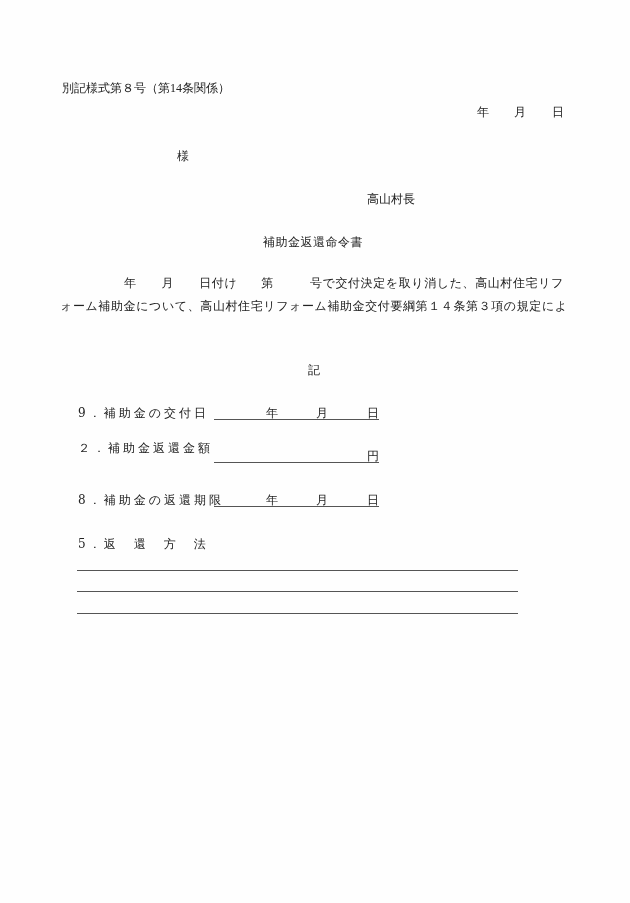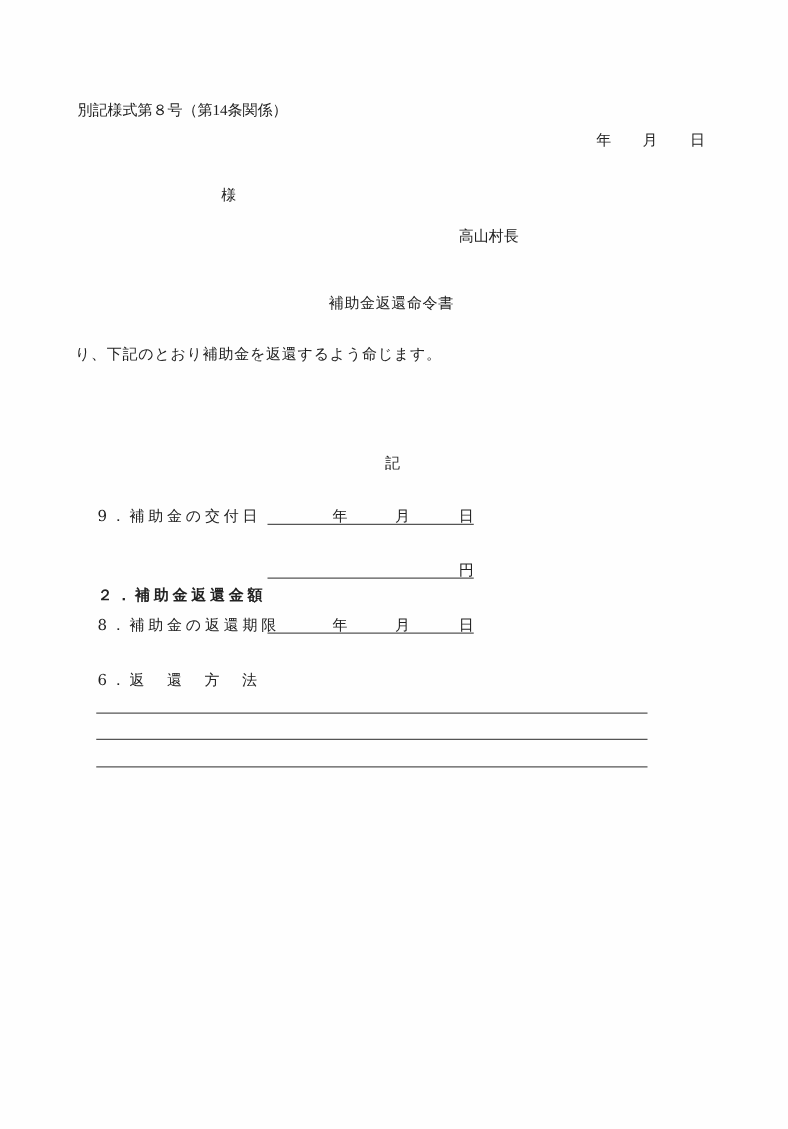--- a/index.html
+++ b/index.html
@@ -21,50 +21,53 @@
 <div class="abs" style="left:62px; top:80px;font-family:Liberation Serif, serif;">別記様式第８号（第14条関係）</div>
 
 <div>
   <span class="abs" style="left:477px; top:104px;">年</span>
   <span class="abs" style="left:514px; top:104px;">月</span>
   <span class="abs" style="left:552px; top:104px;">日</span>
 </div>
 
 <div class="abs" style="left:177px; top:148px;">様</div>
 
-<div class="abs" style="left:367px; top:181px;">高山村長</div>
+<div class="abs" style="left:367px; top:191px;">高山村長</div>
 
 <div class="abs" style="left:263px; top:234px; letter-spacing:0.5px;">補助金返還命令書</div>
 
 <div class="para" style="top:272px;">
-  <div>り、下記のとおり補助金を返還するよう命じます。</div>
+  <div>
+    <span class="gap" style="width:64px;"></span><span>年</span><span class="gap" style="width:25px;"></span><span>月</span><span class="gap" style="width:25px;"></span><span>日付け</span><span class="gap" style="width:24px;"></span><span>第</span><span class="gap" style="width:36px;"></span><span>号で交付決定を取り消した、高山村住宅リフ</span>
+  </div>
+  <div>ォーム補助金について、高山村住宅リフォーム補助金交付要綱第１４条第３項の規定によ</div>
 </div>
 
 <div class="abs" style="left:308px; top:362px;">記</div>
 
 <div>
   <span class="abs spaced" style="left:78px; top:405px;">9．補助金の交付日</span>
   <div class="line" style="left:214px; top:419px; width:165px;"></div>
   <span class="abs" style="left:266px; top:405px;">年</span>
   <span class="abs" style="left:316px; top:405px;">月</span>
   <span class="abs" style="left:367px; top:405px;">日</span>
 </div>
 
 <div>
-  <span class="abs spaced" style="left:78px; top:468px;font-weight:bold;">２．補助金返還金額</span>
+  <span class="abs spaced" style="left:78px; top:440px;">２．補助金返還金額</span>
   <div class="line" style="left:214px; top:462px; width:165px;"></div>
   <span class="abs" style="left:367px; top:448px;">円</span>
 </div>
 
 <div>
   <span class="abs spaced" style="left:78px; top:492px;">8．補助金の返還期限</span>
   <div class="line" style="left:214px; top:506px; width:165px;"></div>
   <span class="abs" style="left:266px; top:492px;">年</span>
   <span class="abs" style="left:316px; top:492px;">月</span>
   <span class="abs" style="left:367px; top:492px;">日</span>
 </div>
 
 <div>
-  <span class="abs spaced" style="left:78px; top:536px;">6．返　還　方　法</span>
+  <span class="abs spaced" style="left:78px; top:536px;">5．返　還　方　法</span>
   <div class="line" style="left:77px; top:570px; width:441px;"></div>
   <div class="line" style="left:77px; top:591px; width:441px;"></div>
   <div class="line" style="left:77px; top:613px; width:441px;"></div>
 </div>
 
 </body></html>

